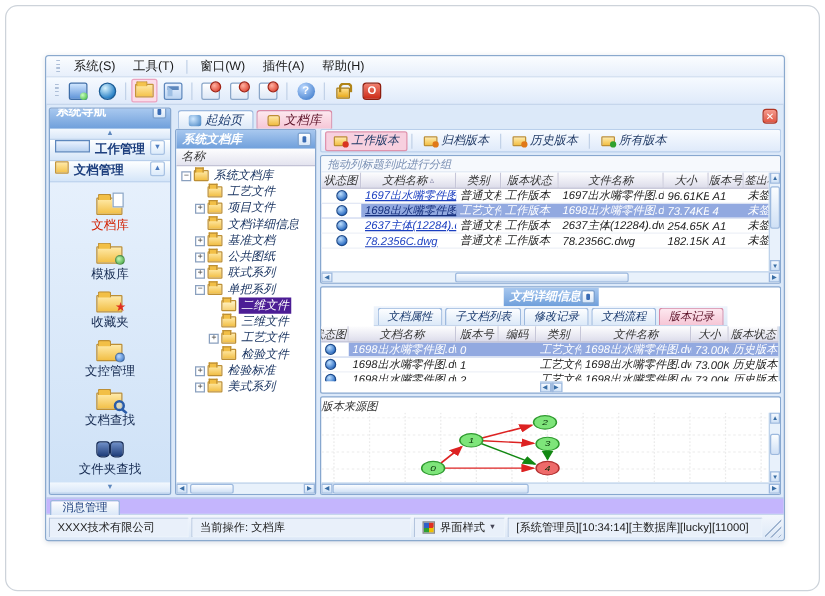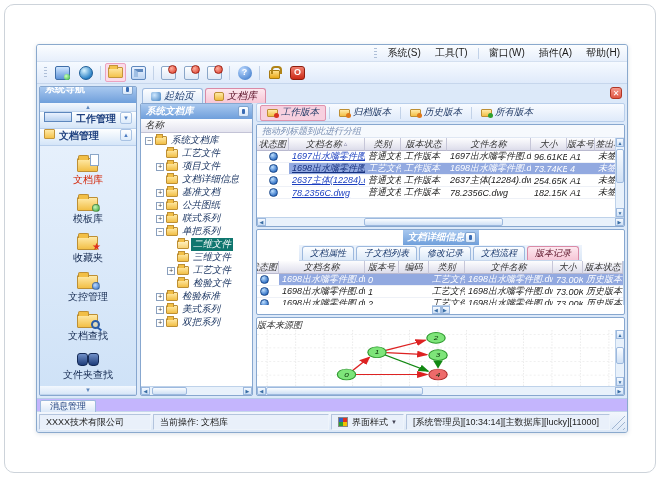--- a/index.html
+++ b/index.html
@@ -7,21 +7,21 @@
     font-family:"Liberation Sans","DejaVu Sans",sans-serif; font-size:10px; color:#222; }
   .canvas { position:relative; width:660px; height:477px; background:#fff; }
   .outer-frame { position:absolute; inset:4px; border:1px solid #cdd3da; border-radius:10px; }
 
   .window { position:absolute; left:36px; top:44px; width:592px; height:389px;
     background:#dce9f9; border:1px solid #8aa9cd; border-radius:3px;
     box-shadow:0 1px 4px rgba(60,90,130,.18); display:flex; flex-direction:column; overflow:hidden; }
 
   
   .menubar { height:17px; flex:0 0 17px; display:flex; align-items:center; padding-left:4px;
-    background:linear-gradient(#fbfdff,#e7effb); border-bottom:1px solid #d4e0f0;justify-content:flex-end; }
+    background:linear-gradient(#fbfdff,#e7effb); border-bottom:1px solid #d4e0f0; }
   .grip { width:3px; height:11px; margin:0 4px; background:repeating-linear-gradient(#aebfd8 0 1px,transparent 1px 3px); }
   .menu-item { padding:1px 7px; font-size:10px; color:#1a1a1a; border-radius:2px; }
   .menu-sep { width:1px; height:11px; background:#c2d2e8; margin:0 3px; }
 
   .toolbar { height:22px; flex:0 0 22px; display:flex; align-items:center; padding:1px 3px;
     background:linear-gradient(#f6faff,#dfeafa); border-bottom:1px solid #c6d6ec; }
   .tbtn { width:21px; height:19px; display:flex; align-items:center; justify-content:center; border-radius:2px; margin:0 1px; }
   .tbtn.pressed { background:#fbdce9; border:1px solid #eba3c0; }
   .tb-sep { width:1px; height:14px; background:#c2d2e8; margin:0 3px; }
   .tico { width:15px; height:14px; display:flex; align-items:center; justify-content:center;
@@ -98,21 +98,21 @@
     background:linear-gradient(#fdfdfe,#e4e4ef); border-bottom:1px solid #c3c3d6; font-size:9.5px; color:#333; }
   .tree { flex:1; overflow:hidden; padding-top:1px; }
   .tnode { height:13px; display:flex; align-items:center; gap:2px; white-space:nowrap; }
   .expander { width:8px; height:8px; flex:0 0 8px; border:1px solid #8aa0be; background:#fff; color:#444;
     font-size:7px; line-height:6px; text-align:center; }
   .exp-space { width:8px; flex:0 0 8px; }
   .t-folder { width:12px; height:9px; flex:0 0 12px; background:linear-gradient(#ffeaa8,#f2bf46); border:1px solid #bd8f34; border-radius:1px; position:relative; }
   .t-folder::before { content:""; position:absolute; top:-3px; left:0; width:5px; height:3px; background:#f2bf46; border:1px solid #bd8f34; border-bottom:none; }
   .t-folder.open { background:linear-gradient(#fff3c8,#f7d276); }
   .tnode-label { font-size:9.5px; color:#15305e; padding:0 2px; }
-  .tnode.selected .tnode-label { background:#0f766e; color:#fff; }
+  .tnode.selected .tnode-label { background:#4c1d95; color:#fff; }
   .sb-h { height:9px; flex:0 0 9px; background:#e8f1fb; border-top:1px solid #bed2ea; display:flex; }
   .sb-h .arr { width:9px; flex:0 0 9px; background:linear-gradient(#f6faff,#cfe1f6); border:1px solid #9db9de; color:#3a6ea5; font-size:5px; line-height:7px; text-align:center; }
   .sb-h .track { flex:1; position:relative; }
   .sb-h .thumb { position:absolute; top:0; bottom:0; background:linear-gradient(#fbfdff,#cfe0f5); border:1px solid #9db9de; border-radius:2px; }
   .sb-v { width:9px; flex:0 0 9px; background:#e8f1fb; border-left:1px solid #bed2ea; display:flex; flex-direction:column; }
   .sb-v .arr { height:9px; flex:0 0 9px; background:linear-gradient(#f6faff,#cfe1f6); border:1px solid #9db9de; color:#3a6ea5; font-size:5px; line-height:8px; text-align:center; }
   .sb-v .track { flex:1; position:relative; }
   .sb-v .thumb { position:absolute; left:0; right:0; background:linear-gradient(#fbfdff,#cfe0f5); border:1px solid #9db9de; border-radius:2px; }
 
   
@@ -389,25 +389,20 @@
                 </div>
                 <div class="tnode" style="padding-left: 15px;">
                   <span class="expander">+</span>
                   <span class="t-folder"></span>
                   <span class="tnode-label">检验标准</span>
                 </div>
                 <div class="tnode" style="padding-left: 15px;">
                   <span class="expander">+</span>
                   <span class="t-folder"></span>
                   <span class="tnode-label">美式系列</span>
-                </div>
-                <div class="tnode" style="padding-left: 15px;">
-                  <span class="expander">+</span>
-                  <span class="t-folder"></span>
-                  <span class="tnode-label">双把系列</span>
                 </div>
               </div>
             <div class="sb-h">
               <div class="arr">◀</div>
               <div class="track">
                   <div class="thumb" style="left:2%;width:38%;"></div>
                 </div>
               <div class="arr">▶</div>
             </div>
           </div>

